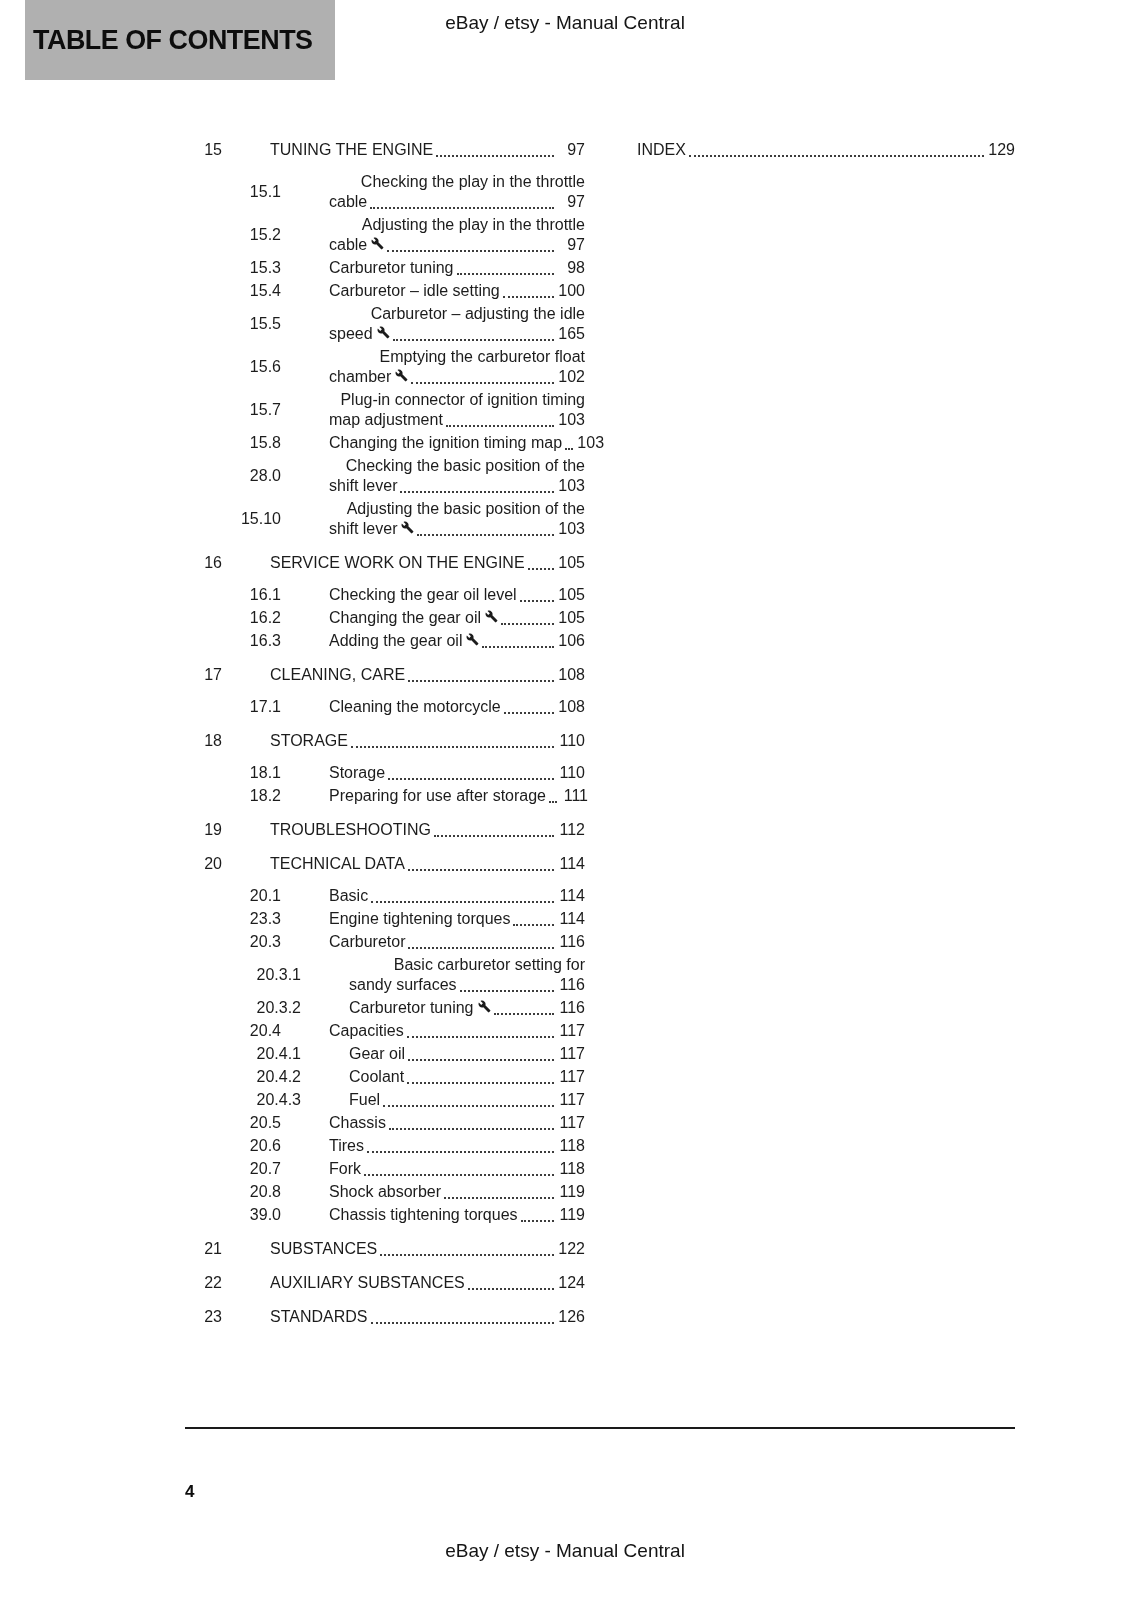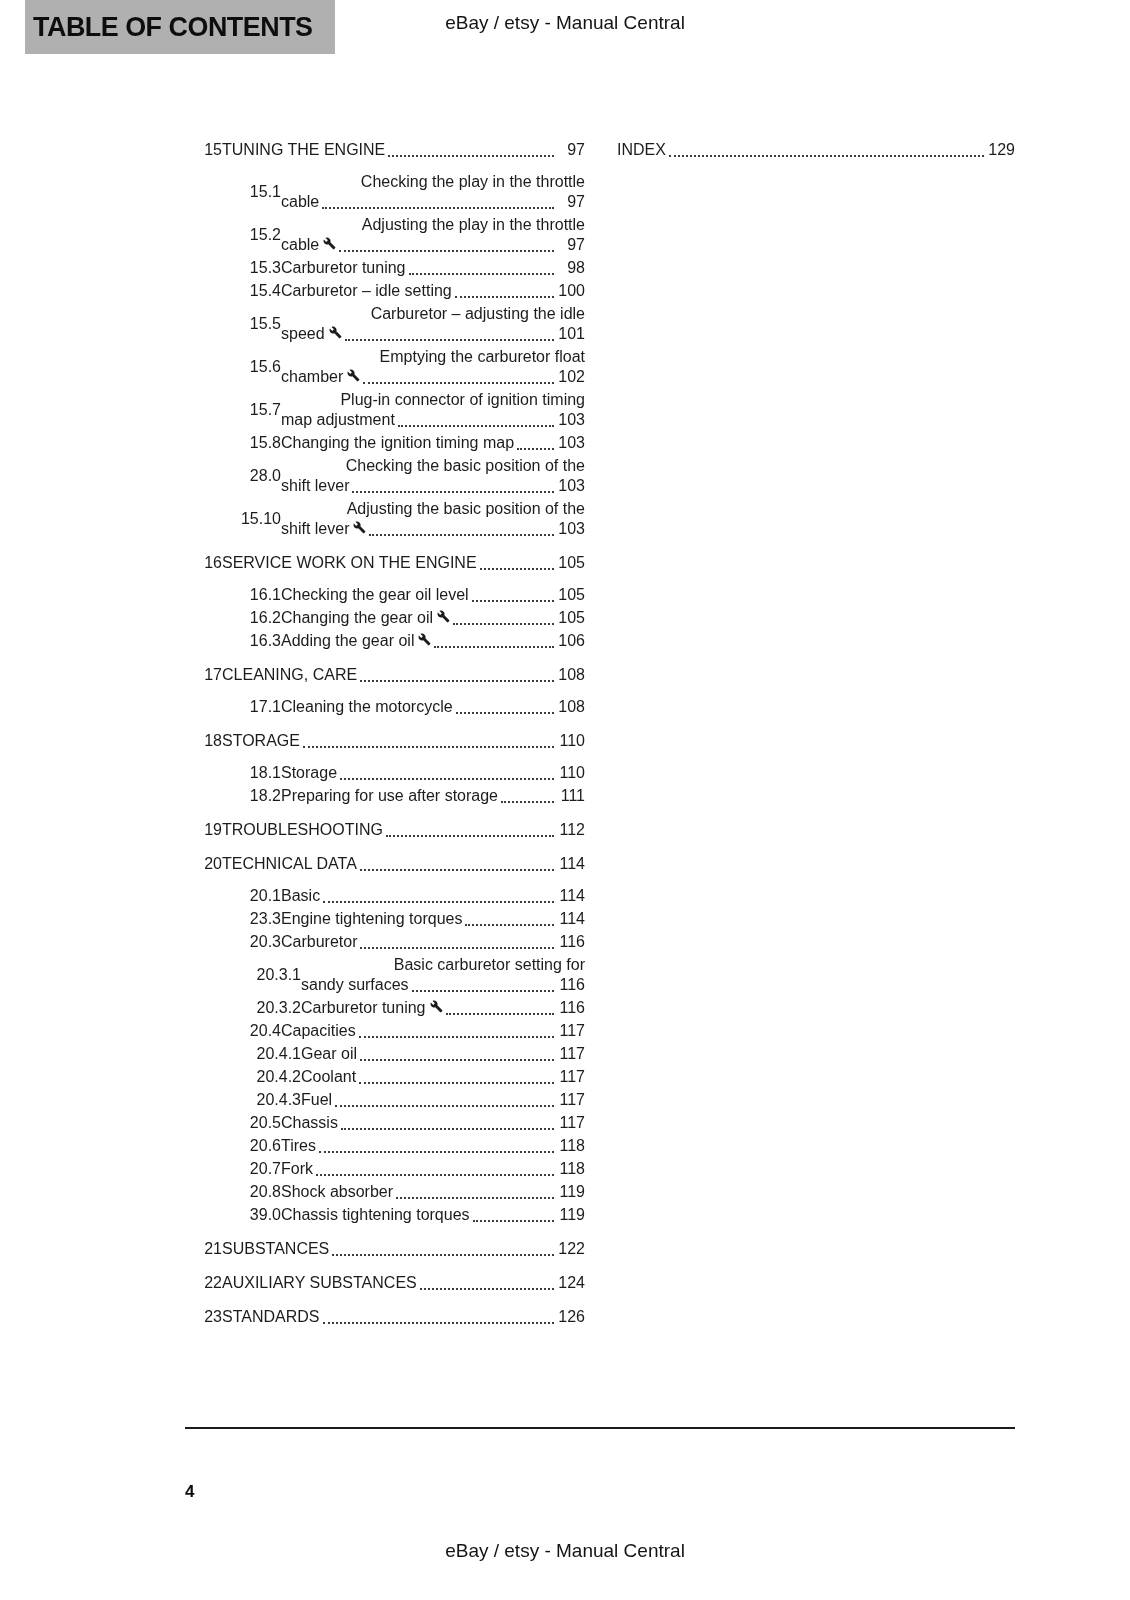--- a/index.html
+++ b/index.html
@@ -7,21 +7,21 @@
     width: 1130px; height: 1600px;
     background: #ffffff;
     font-family: "Liberation Sans", sans-serif;
     color: #1c1c1c;
     position: relative;
     overflow: hidden;
   }
   .toc-label-box {
     position: absolute;
     left: 25px; top: 0;
-    width: 310px; height: 54px;
+    width: 310px; height: 80px;
     background: #b0b0b0;
     display: flex; align-items: center;
     padding-left: 8px;
     box-sizing: border-box;
   }
   .toc-label-box span {
     font-size: 28px;
     font-weight: bold;
     letter-spacing: -0.5px;
     color: #0d0d0d;
@@ -39,28 +39,28 @@
   }
   .col {
     position: absolute;
     top: 126px;
     font-size: 16px;
     line-height: 20px;
   }
   .col-left  { left: 185px; width: 400px; }
   .col-right { left: 617px; width: 398px; }
 
-  .row { display: flex; margin-bottom: 3px; }
+  .row { display: flex; margin-bottom: 3px; gap: 28px; }
   .row.level0 { margin-top: 14px; margin-bottom: 12px; }
   .row.level1, .row.level2 { padding-left: 37px; align-items: center; }
   .row .num { flex: 0 0 auto; }
   .row.level0 .num { width: 37px; }
   .row.level1 .num { width: 59px; }
   .row.level2 .num { width: 79px; }
-  .row .body { flex: 1 1 auto; min-width: 0; }
+  .row .body { flex: 1 1 auto; min-width: 0; margin-left: 20px; }
   .lastline { display: flex; align-items: baseline; }
   .lastline .txt { white-space: nowrap; }
   .leader {
     flex: 1 1 auto;
     align-self: stretch;
     position: relative;
     min-width: 10px;
     margin: 0 2px;
   }
   .leader::after {
@@ -166,21 +166,21 @@
       <div class="row level1">
         <span class="num">15.5</span>
         <div class="body">
           <div class="tline">Carburetor – adjusting the idle</div>
           <div class="lastline">
             <span class="txt">speed</span>
             <svg viewBox="0 0 24 24" class="wrench">
               <path d="M22.7 19l-9.1-9.1c.9-2.3.4-5-1.5-6.9-2-2-5-2.4-7.4-1.3L9 6 6 9 1.6 4.7C.4 7.1.9 10.1 2.9 12.1c1.9 1.9 4.6 2.4 6.9 1.5l9.1 9.1c.4.4 1 .4 1.4 0l2.3-2.3c.5-.4.5-1.1.1-1.4z"></path>
             </svg>
             <span class="leader"></span>
-            <span class="page">101</span>
+            <span class="page">165</span>
           </div>
         </div>
       </div>
       <div class="row level1">
         <span class="num">15.6</span>
         <div class="body">
           <div class="tline">Emptying the carburetor float</div>
           <div class="lastline">
             <span class="txt">chamber</span>
             <svg viewBox="0 0 24 24" class="wrench">

